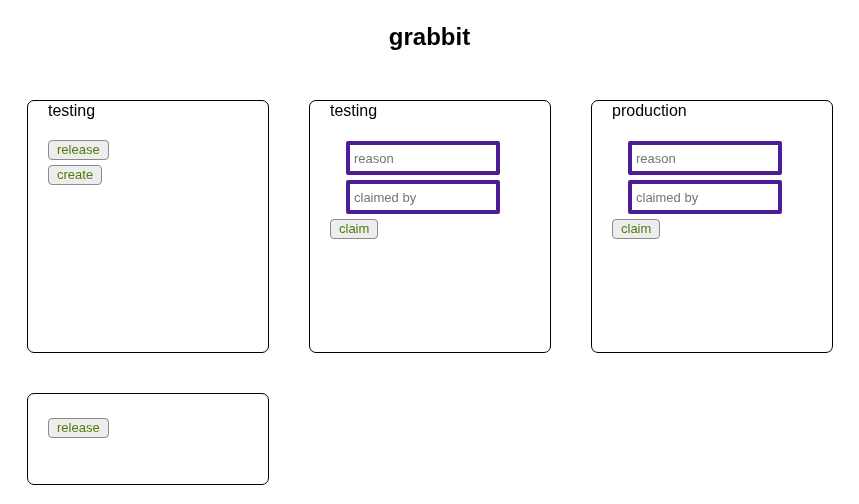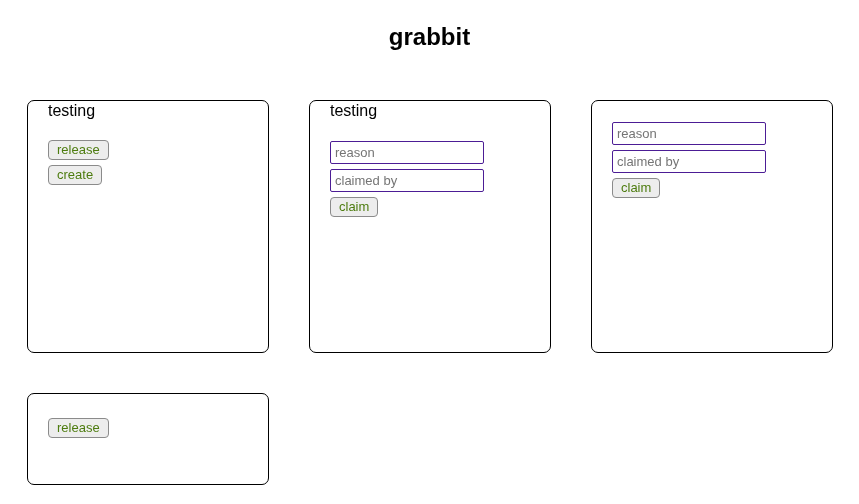--- a/index.html
+++ b/index.html
@@ -49,29 +49,29 @@
     margin: 0;
   }
   .resource-name { margin-top: 37px; }
   .resource-reason, .resource-claimer { margin-top: 35px; }
   .claimed-actions { margin-top: 20px; }
   .claim-form { margin-top: 21px; }
   .create-form { margin-top: 24px; }
   .text-input {
     display: block;
     width: 154px;
-    height: 23px;
+    height: 34px;
     font-family: "Liberation Sans", sans-serif;
     font-size: 13px;
     color: #000000;
     padding: 1px 4px;
-    border: 1px solid #4c1d95;
+    border: 4px solid #4c1d95;
     border-radius: 2px;
     background: #ffffff;
-    margin: 0 0 5px 0;
+    margin: 0 0 5px 16px;
     outline: none;
   }
   .text-input::placeholder {
     color: #757575;
     opacity: 1;
   }
   .btn {
     display: block;
     height: 20px;
     font-family: "Liberation Sans", sans-serif;
@@ -104,20 +104,21 @@
   <div class="card">
     <p class="resource-name">testing</p>
     <div class="claim-form">
       <input type="text" class="text-input" placeholder="reason" style="">
       <input type="text" class="text-input" placeholder="claimed by" style="">
       <button class="btn">claim</button>
     </div>
   </div>
 
   <div class="card">
+    <p class="resource-name">production</p>
     <div class="claim-form">
       <input type="text" class="text-input" placeholder="reason" style="">
       <input type="text" class="text-input" placeholder="claimed by" style="">
       <button class="btn">claim</button>
     </div>
   </div>
 
 </div>
 
 <div class="cards-row cards-row--second">

